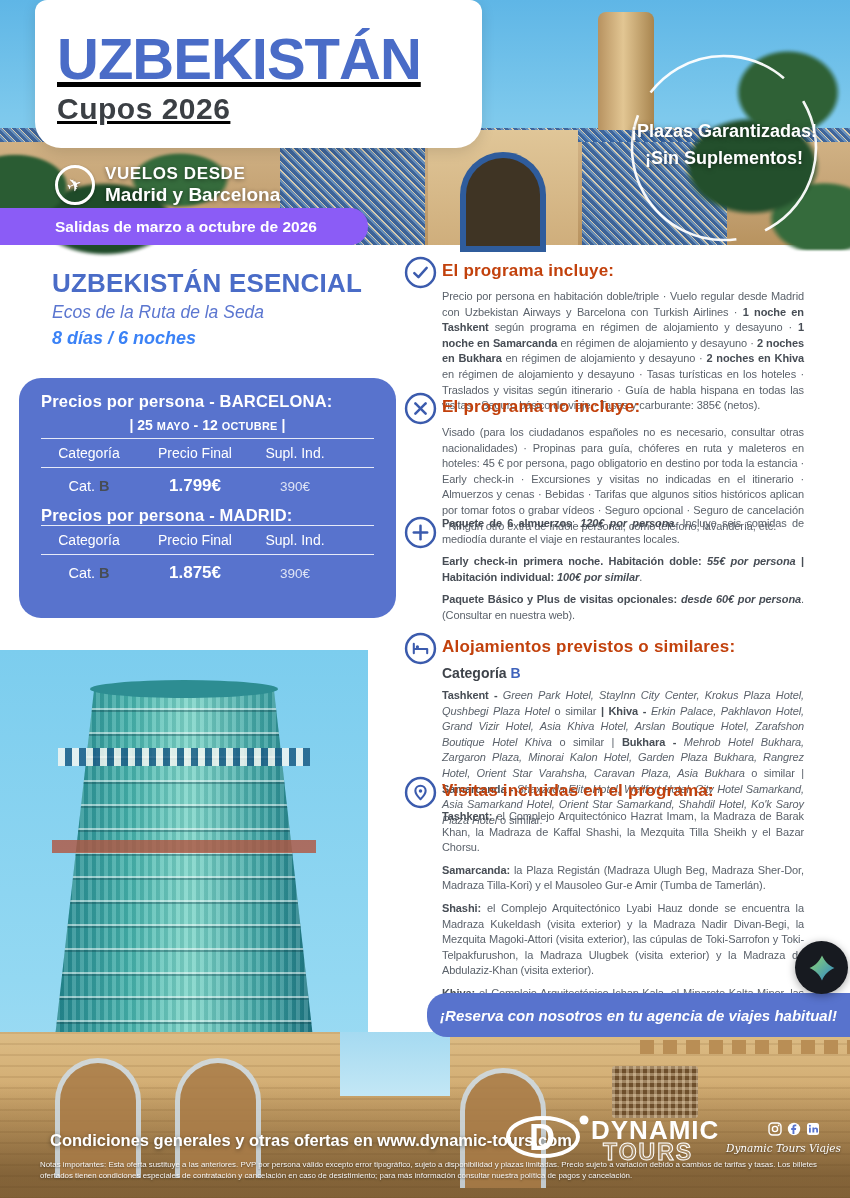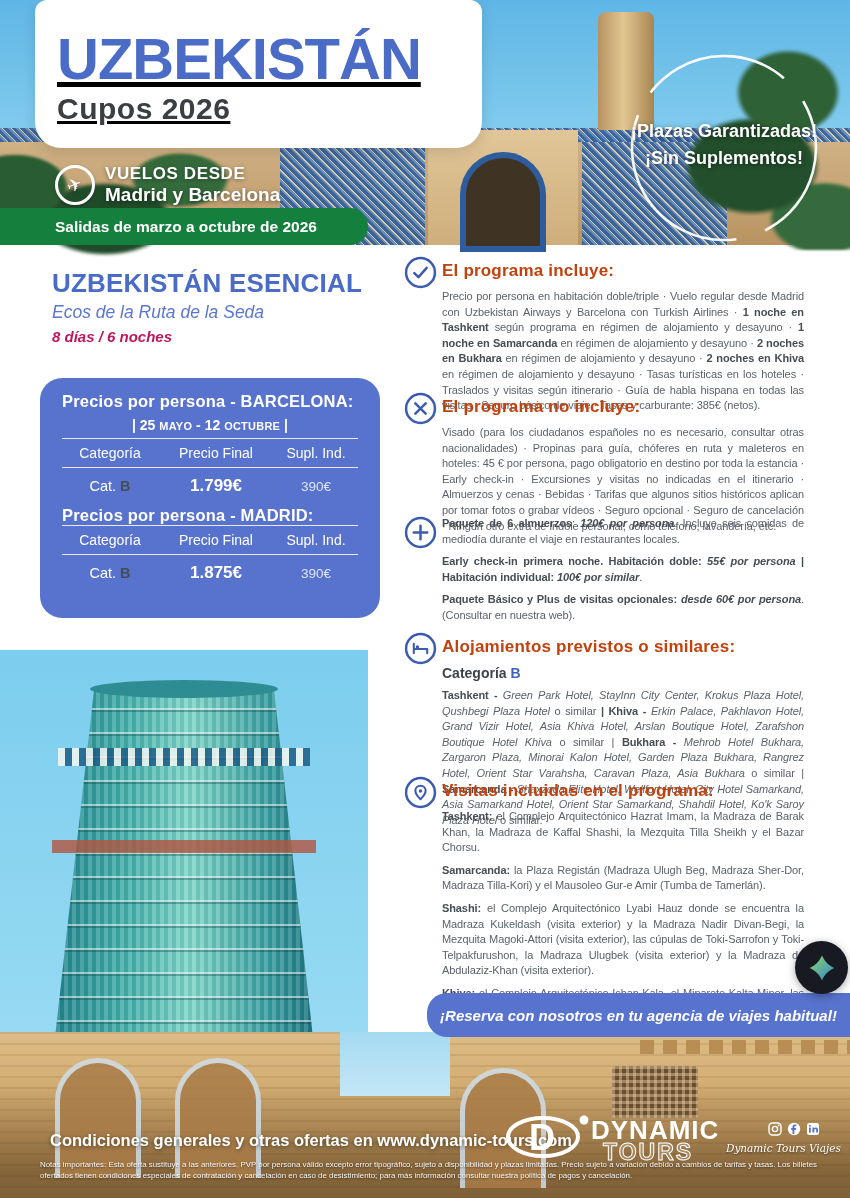--- a/index.html
+++ b/index.html
@@ -39,28 +39,28 @@
   .badge-text{position:absolute;left:-40px;right:-40px;top:66px;text-align:center;color:#fff;
     font-weight:700;font-size:18px;line-height:1.5;text-shadow:0 1px 5px rgba(0,0,0,.5);}
   .flights{position:absolute;left:55px;top:164px;display:flex;align-items:center;gap:10px;}
   .flight-icon{width:40px;height:40px;border:3px solid #fff;border-radius:50%;
     display:flex;align-items:center;justify-content:center;color:#fff;
     text-shadow:0 1px 3px rgba(0,0,0,.4);box-shadow:0 1px 3px rgba(0,0,0,.3);}
   .flight-icon span{font-size:18px;transform:rotate(-22deg);display:block;}
   .flights-text{color:#fff;text-shadow:0 1px 4px rgba(0,0,0,.45);font-weight:800;}
   .flights-line1{font-size:17px;letter-spacing:.6px;}
   .flights-line2{font-size:19px;}
-  .salidas-bar{position:absolute;left:0;top:208px;width:368px;height:37px;background:#15803d;
+  .salidas-bar{position:absolute;left:0;top:208px;width:368px;height:37px;background:#8b5cf6;
     border-radius:0 18px 18px 0;color:#fff;font-weight:700;font-size:15.5px;line-height:37px;
     padding-left:55px;z-index:3;}
   
   .program-title{position:absolute;left:52px;top:268px;font-size:26px;font-weight:800;color:#4a6cc7;letter-spacing:.2px;}
   .program-subtitle{position:absolute;left:52px;top:302px;font-size:17.5px;font-style:italic;color:#5b76d0;}
-  .program-duration{position:absolute;left:52px;top:328px;font-size:15px;font-style:italic;font-weight:700;color:#be185d;}
-  .price-card{position:absolute;left:40px;top:378px;width:340px;height:240px;background:#5873cd;
+  .program-duration{position:absolute;left:52px;top:328px;font-size:18px;font-style:italic;font-weight:700;color:#3b82f6;}
+  .price-card{position:absolute;left:19px;top:378px;width:377px;height:240px;background:#5873cd;
     border-radius:22px;color:#fff;padding:14px 22px 0 22px;}
   .price-title{font-size:16.5px;font-weight:800;letter-spacing:.2px;}
   .price-dates{text-align:center;font-size:14px;font-weight:700;margin:6px 0 5px 0;}
   .price-grid{display:grid;grid-template-columns:96px 116px 84px;text-align:center;align-items:center;}
   .price-head{border-top:1px solid rgba(255,255,255,.85);border-bottom:1px solid rgba(255,255,255,.85);
     padding:6px 0;font-size:14px;}
   .price-row{padding:8px 0 6px 0;font-size:14.5px;}
   .price-val{font-size:17px;font-weight:800;}
   .price-sup{font-size:13.5px;color:rgba(255,255,255,.8);}
   .price-title2{margin-top:4px;}

